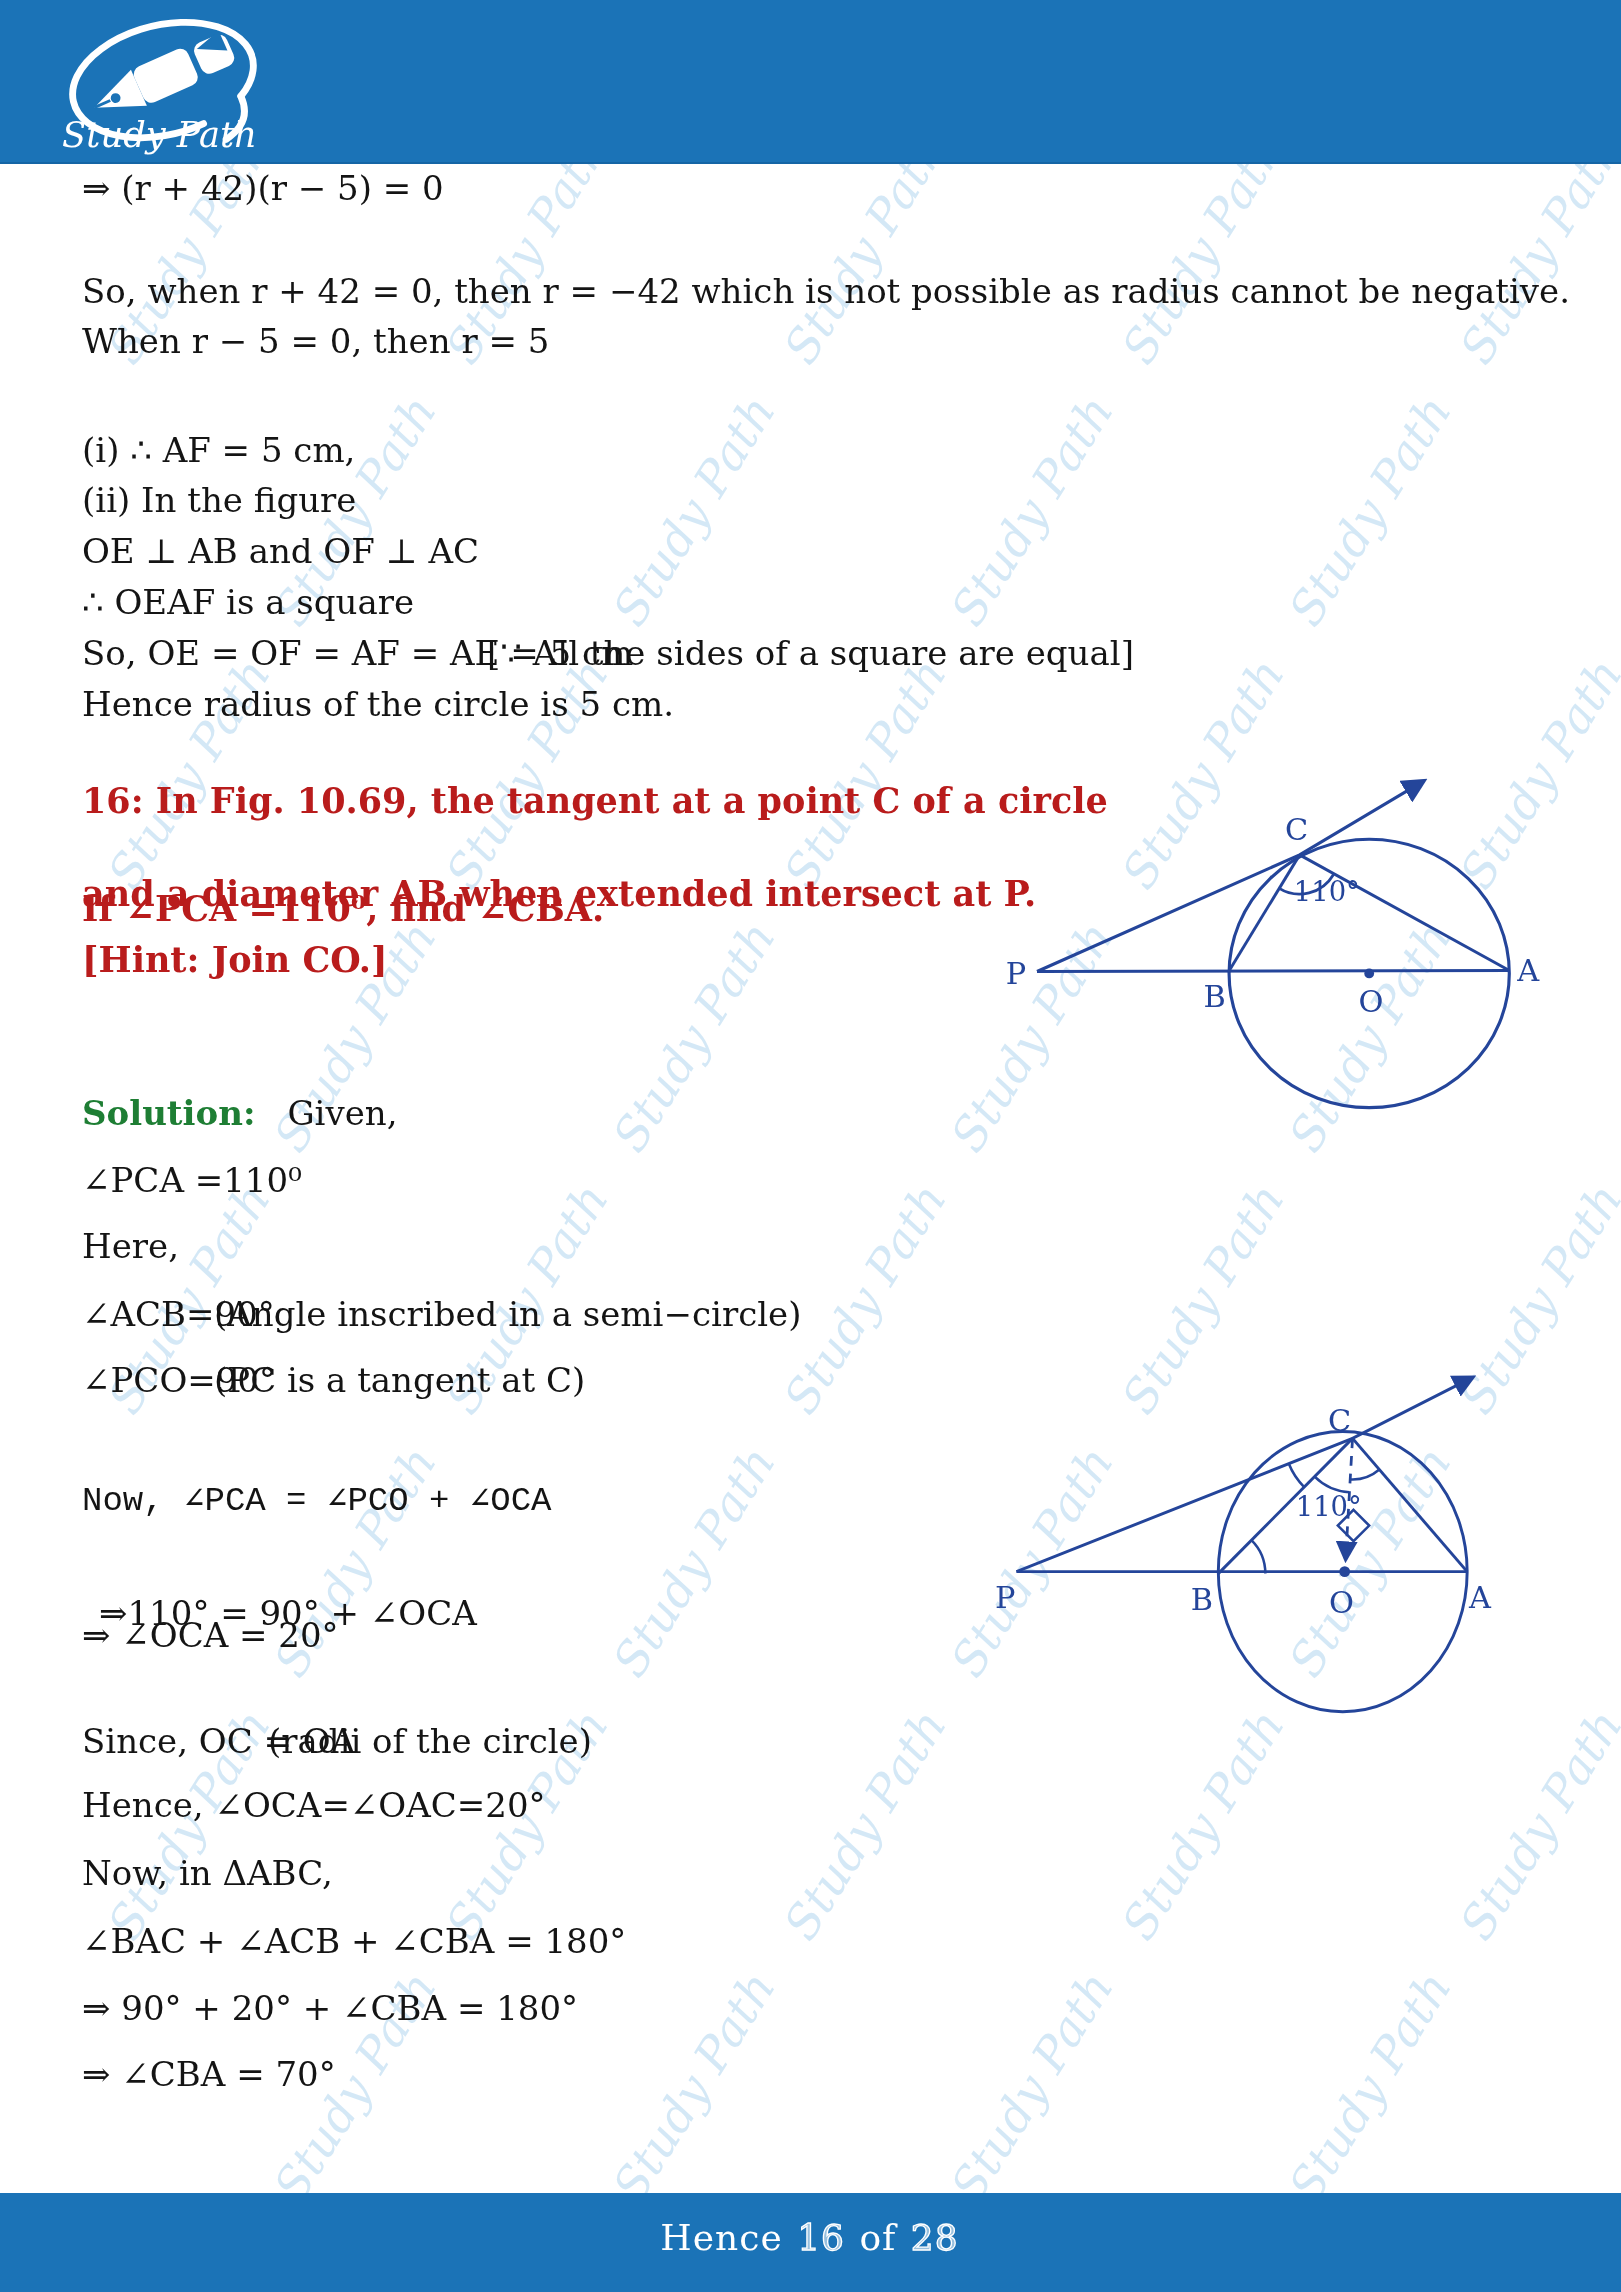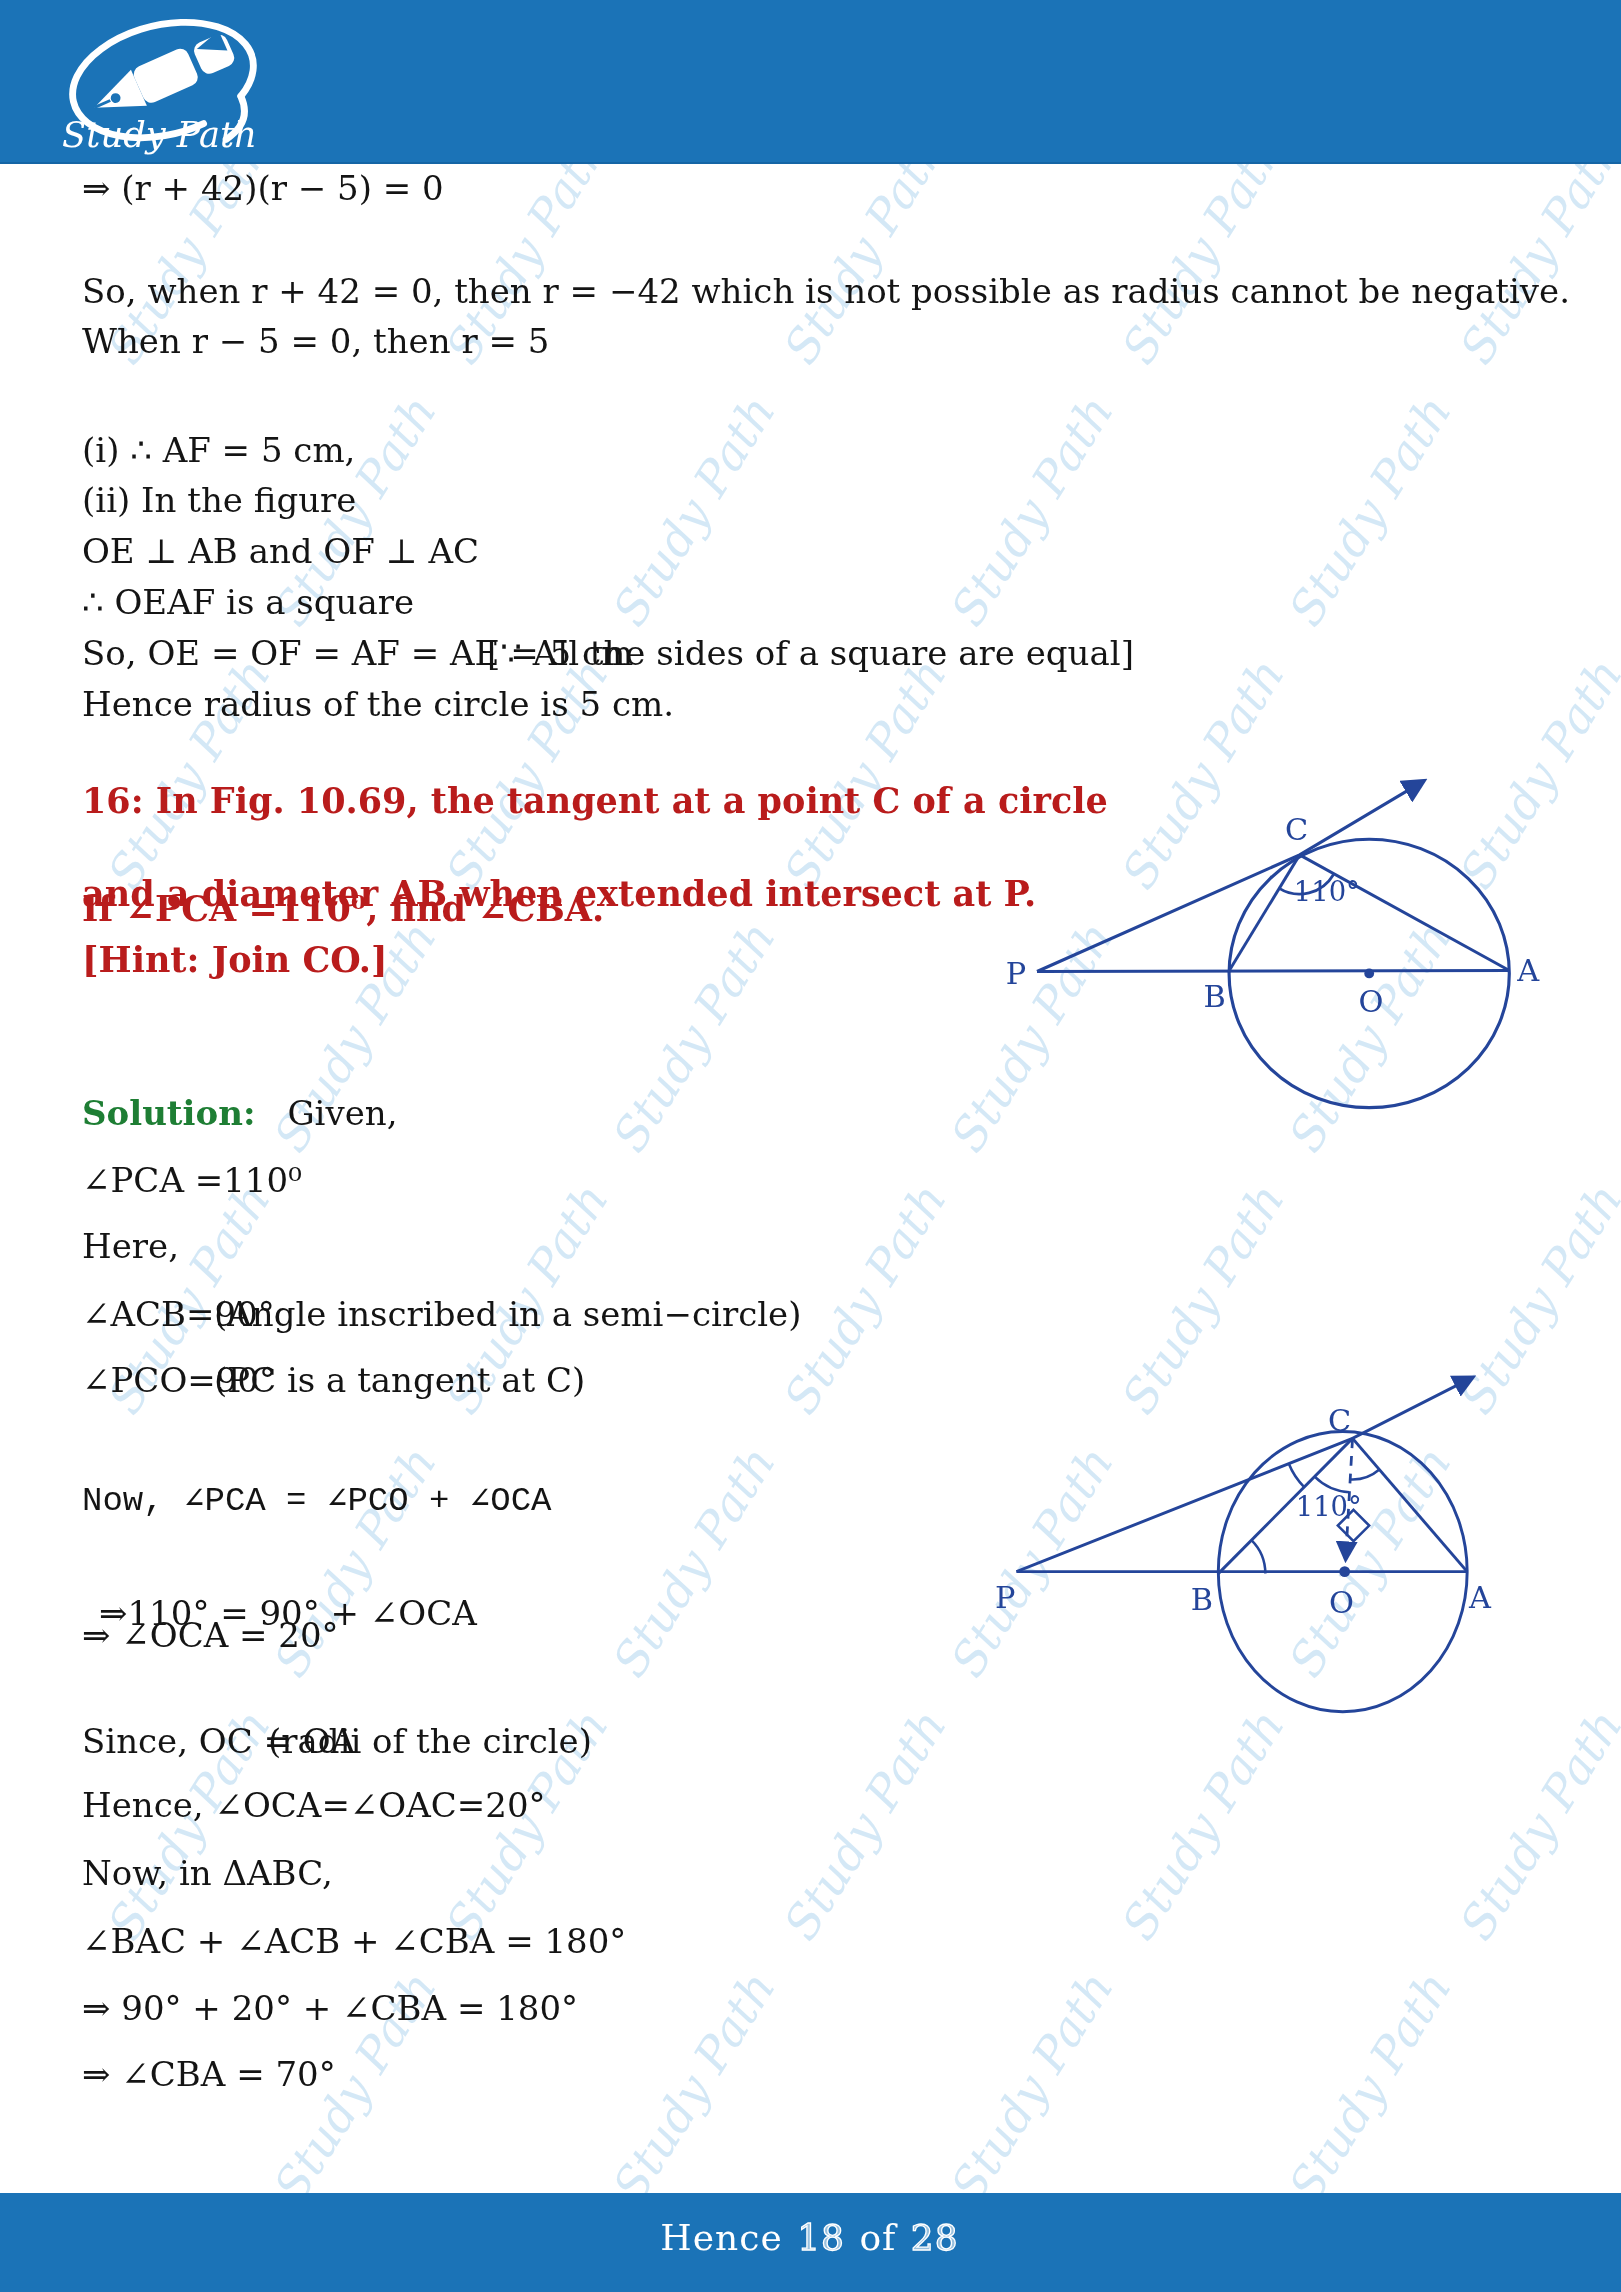--- a/index.html
+++ b/index.html
@@ -178,20 +178,20 @@
     <text x="1215" y="1642" font-size="31">B</text>
     <text x="1356" y="1645" font-size="31">O</text>
     <text x="1499" y="1640" font-size="31">A</text>
     <text x="1355" y="1459" font-size="31">C</text>
     <text x="1322" y="1546" font-size="28">110°</text>
   </svg>
 
   <div class="footer">
     <div class="footer-text">
       <span>Hence</span>
-      <span class="pnum">18</span>
+      <span class="pnum">16</span>
       <span>of</span>
       <span class="pnum">28</span>
     </div>
   </div>
 
 </div>
 
 
 </body></html>

